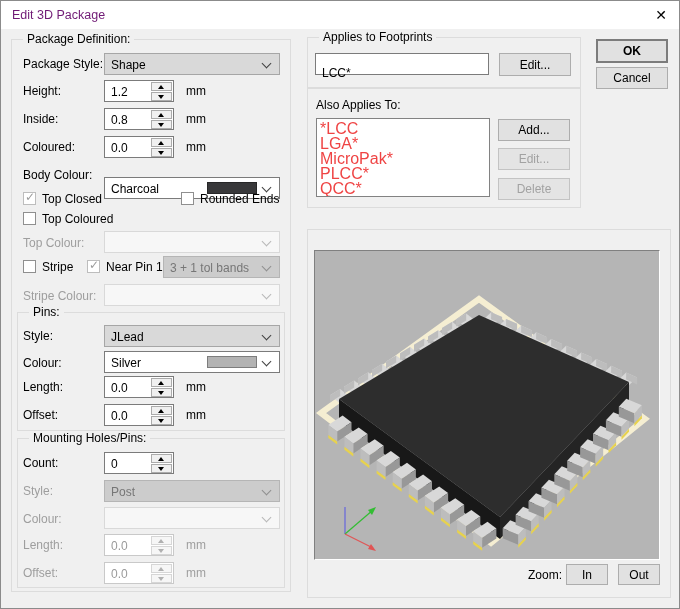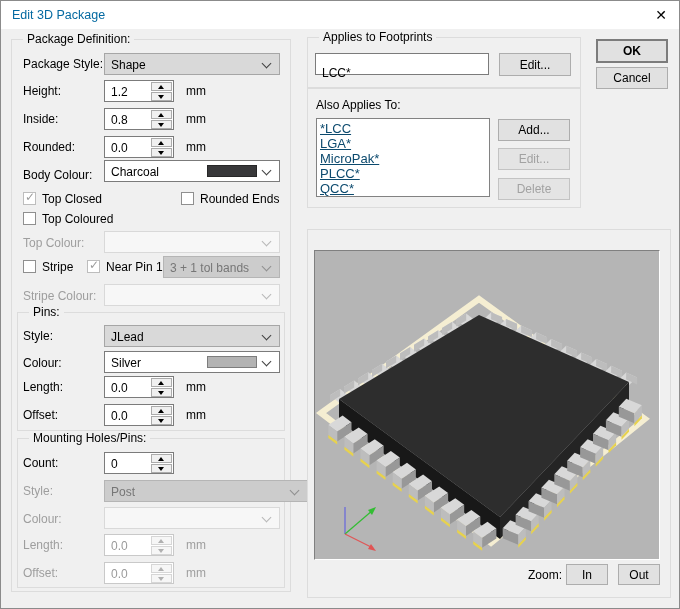--- a/index.html
+++ b/index.html
@@ -1,19 +1,19 @@
 <!DOCTYPE html>
 <html><head>
 <meta charset="utf-8">
 <style>
   * { margin:0; padding:0; box-sizing:border-box; font-family:"Liberation Sans","DejaVu Sans",sans-serif; }
   html,body { background:#d0d0d0; }
   .dialog { position:relative; width:680px; height:609px; background:#f0f0f0; border:1px solid #8b8b8b; overflow:hidden; }
   .titlebar { position:absolute; left:0; top:0; width:100%; height:28px; background:#ffffff; }
-  .title-text { position:absolute; left:11px; top:7px; font-size:12.5px; color:#0369a1; }
+  .title-text { position:absolute; left:11px; top:7px; font-size:12.5px; color:#701a75; }
   .close-btn { position:absolute; right:6px; top:3px; width:24px; height:22px; text-align:center; line-height:22px; font-size:14px; color:#000; cursor:default; }
   .groupbox { position:absolute; border:1px solid #dcdcdc; }
   .group-label { position:absolute; top:-8px; left:11px; background:#f0f0f0; padding:0 4px; font-size:12px; color:#000; white-space:nowrap; }
   .lbl { position:absolute; font-size:12px; color:#000; white-space:nowrap; }
   .lbl.dis { color:#9e9e9e; }
   
   .combo { position:absolute; height:22px; border:1px solid #7b7b7b; background:#fff; }
   .combo.graylist { background:#d9d9d9; border-color:#a6a6a6; }
   .combo.dis-gray { background:#cccccc; border-color:#b5b5b5; }
   .combo.dis-white { background:#f7f7f7; border-color:#d9d9d9; }
@@ -41,21 +41,21 @@
   .cbox.discheck { border-color:#bdbdbd; }
   .cmark { position:absolute; left:1px; top:-3px; font-size:12px; color:#9b9b9b; }
   .cb-label { position:absolute; left:19px; top:0px; font-size:12px; color:#000; white-space:nowrap; }
   
   .btn { position:absolute; background:#e1e1e1; border:1px solid #adadad; font-size:12px; color:#000; cursor:default; }
   .btn.default { border:2px solid #7c7c7c; }
   .btn.dis { background:#e4e4e4; border-color:#c3c3c3; color:#a2a2a2; }
   
   .field { position:absolute; background:#fff; border:1px solid #7b7b7b; font-size:12px; color:#000; padding:12px 0 0 6px; }
   .listbox { position:absolute; background:#fff; border:1px solid #828282; padding:2px 0 0 3px; overflow:hidden; }
-  .list-item { font-size:13px; color:#0c4a6e; line-height:15px; white-space:nowrap;text-decoration:underline; }
+  .list-item { font-size:16px; color:#ef4444; line-height:15px; white-space:nowrap; }
   
   .preview-frame { position:absolute; left:313px; top:249px; width:346px; height:310px;
      border-top:1px solid #808080; border-left:1px solid #808080; border-right:1px solid #ffffff; border-bottom:1px solid #ffffff; }
   .preview-frame svg { display:block; width:344px; height:308px; }
 </style>
 </head>
 <body>
 
 <div class="dialog">
 
@@ -95,36 +95,36 @@
         <div class="sb">
           <i class="tri-up"></i>
         </div>
         <div class="sb">
           <i class="tri-dn"></i>
         </div>
       </div>
   </div>
   <span class="lbl" style="left:185px; top:111px;">mm</span>
 
-  <span class="lbl" style="left:22px; top:139px;">Rounded:</span>
+  <span class="lbl" style="left:22px; top:139px;">Coloured:</span>
   <div class="spin" style="left:103px; top:135px;">
     <span class="spin-val">0.0</span>
     <div class="spin-btns">
         <div class="sb">
           <i class="tri-up"></i>
         </div>
         <div class="sb">
           <i class="tri-dn"></i>
         </div>
       </div>
   </div>
   <span class="lbl" style="left:185px; top:139px;">mm</span>
 
   <span class="lbl" style="left:22px; top:167px;">Body Colour:</span>
-  <div class="combo" style="left:103px; top:159px; width:176px;text-decoration:underline;">
+  <div class="combo" style="left:103px; top:176px; width:176px;text-decoration:underline;">
     <span class="combo-text">Charcoal</span>
     <span class="swatch" style="background-color: rgb(56, 56, 58);"></span>
     <span class="chev"></span>
   </div>
 
   <div class="check" style="left:22px; top:191px;">
     <span class="cbox discheck">
         <span class="cmark">✓</span>
       </span>
     <span class="cb-label">Top Closed</span>
@@ -219,21 +219,21 @@
         <div class="sb">
           <i class="tri-up"></i>
         </div>
         <div class="sb">
           <i class="tri-dn"></i>
         </div>
       </div>
   </div>
 
   <span class="lbl dis" style="left:22px; top:483px;">Style:</span>
-  <div class="combo dis-gray" style="left:103px; top:479px; width:204px;text-decoration:underline;">
+  <div class="combo dis-gray" style="left:103px; top:479px; width:176px;text-decoration:underline;">
     <span class="combo-text">Post</span>
     <span class="chev"></span>
   </div>
 
   <span class="lbl dis" style="left:22px; top:511px;">Colour:</span>
   <div class="combo dis-white" style="left:103px; top:506px; width:176px;">
     <span class="chev"></span>
   </div>
 
   <span class="lbl dis" style="left:22px; top:537px;">Length:</span>

